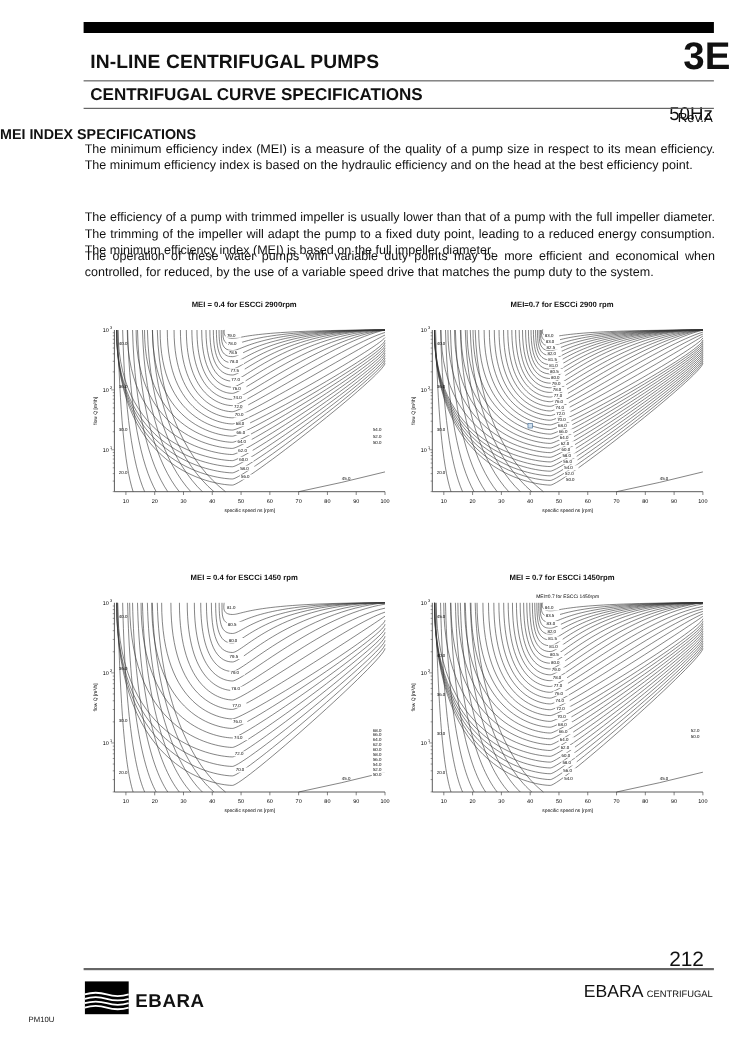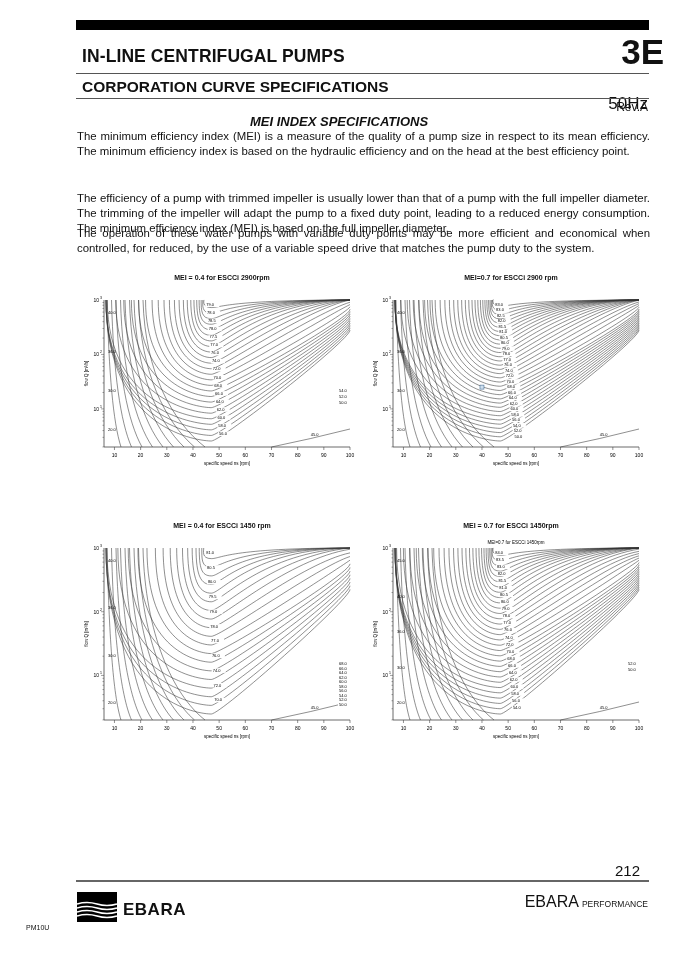--- a/index.html
+++ b/index.html
@@ -5,41 +5,41 @@
   html,body{margin:0;padding:0;background:#fff;}
   body{width:678px;height:959px;position:relative;font-family:"Liberation Sans",sans-serif;color:#111;overflow:hidden;}
   .topbar{position:absolute;left:76px;top:20px;width:573px;height:10px;background:#000;}
   .title{position:absolute;left:82px;top:46px;font-size:17.5px;font-weight:bold;letter-spacing:0.1px;text-align:center;}
   .section-code{position:absolute;right:14px;top:32px;font-size:35px;font-weight:bold;}
   .rule1{position:absolute;left:76px;top:73px;width:573px;height:1px;background:#555;}
   .subtitle{position:absolute;left:82px;top:78px;font-size:15.5px;font-weight:bold;}
   .freq{position:absolute;right:30px;top:94px;font-size:17px;}
   .rule2{position:absolute;left:76px;top:98px;width:573px;height:1px;background:#555;}
   .rev{position:absolute;right:30px;top:100px;font-size:12px;text-align:right;}
-  .heading{position:absolute;left:0;width:678px;top:114px;text-align:center;font-size:13px;font-weight:bold;font-style:italic;}
+  .heading{position:absolute;left:0;width:678px;top:114px;font-size:13px;font-weight:bold;}
   .para{position:absolute;left:77px;width:573px;font-size:11.4px;line-height:15px;text-align:justify;}
   .p1{top:129px;} .p2{top:171px;margin-top:20px;} .p3{top:226px;}
   .chart{position:absolute;width:280px;}
   .chart-title{position:absolute;left:0;width:280px;text-align:center;font-size:7px;font-weight:bold;}
   .chart svg{position:absolute;left:0;}
-  .page-num{position:absolute;right:38px;top:862px;font-size:15px;}
+  .page-num{position:absolute;right:38px;top:862px;font-size:19px;}
   .rule3{position:absolute;left:76px;top:880px;width:573px;height:2px;background:#666;}
   .corp{position:absolute;right:30px;top:893px;font-size:16px;}
   .corp small{font-size:8.5px;margin-left:3px;}
   .logo{position:absolute;left:77px;top:892px;width:110px;height:32px;}
   .doc-code{position:absolute;left:26px;top:924px;font-size:7px;}
 </style>
 </head>
 <body>
 
 <div class="topbar"></div>
 <div class="title">IN-LINE CENTRIFUGAL PUMPS</div>
 <div class="section-code">3E</div>
 <div class="rule1"></div>
-<div class="subtitle">CORPORATION CURVE SPECIFICATIONS</div>
+<div class="subtitle">CENTRIFUGAL CURVE SPECIFICATIONS</div>
 <div class="freq">50Hz</div>
 <div class="rule2"></div>
 <div class="rev">Rev.A</div>
 
 <div class="heading">MEI INDEX SPECIFICATIONS</div>
 <div class="para p1">The minimum efficiency index (MEI) is a measure of the quality of a pump size in respect to its mean efficiency. The minimum efficiency index is based on the hydraulic efficiency and on the head at the best efficiency point.</div>
 <div class="para p2">The efficiency of a pump with trimmed impeller is usually lower than that of a pump with the full impeller diameter. The trimming of the impeller will adapt the pump to a fixed duty point, leading to a reduced energy consumption. The minimum efficiency index (MEI) is based on the full impeller diameter.</div>
 <div class="para p3">The operation of these water pumps with variable duty points may be more efficient and economical when controlled, for reduced, by the use of a variable speed drive that matches the pump duty to the system.</div>
 
 <div class="chart" style="left:82px;top:272px;height:205px;">
@@ -654,14 +654,14 @@
 <div class="logo">
   <svg width="110" height="32" viewBox="0 0 110 32">
     <rect x="0" y="0" width="40" height="30" fill="#000"></rect>
     <path d="M0 12 Q10 9 20 12 T40 12" stroke="#fff" stroke-width="1.6" fill="none"></path>
     <path d="M0 16 Q10 13 20 16 T40 16" stroke="#fff" stroke-width="1.6" fill="none"></path>
     <path d="M0 20 Q10 17 20 20 T40 20" stroke="#fff" stroke-width="1.6" fill="none"></path>
     <path d="M0 24 Q10 21 20 24 T40 24" stroke="#fff" stroke-width="1.6" fill="none"></path>
   </svg>
   <span style="position:absolute;left:46px;top:8px;font-size:17px;font-weight:bold;letter-spacing:0.5px;">EBARA</span>
 </div>
-<div class="corp"><span>EBARA</span><small>PERFORMANCE</small></div>
+<div class="corp"><span>EBARA</span><small>CENTRIFUGAL</small></div>
 <div class="doc-code">PM10U</div>
 
 </body></html>

